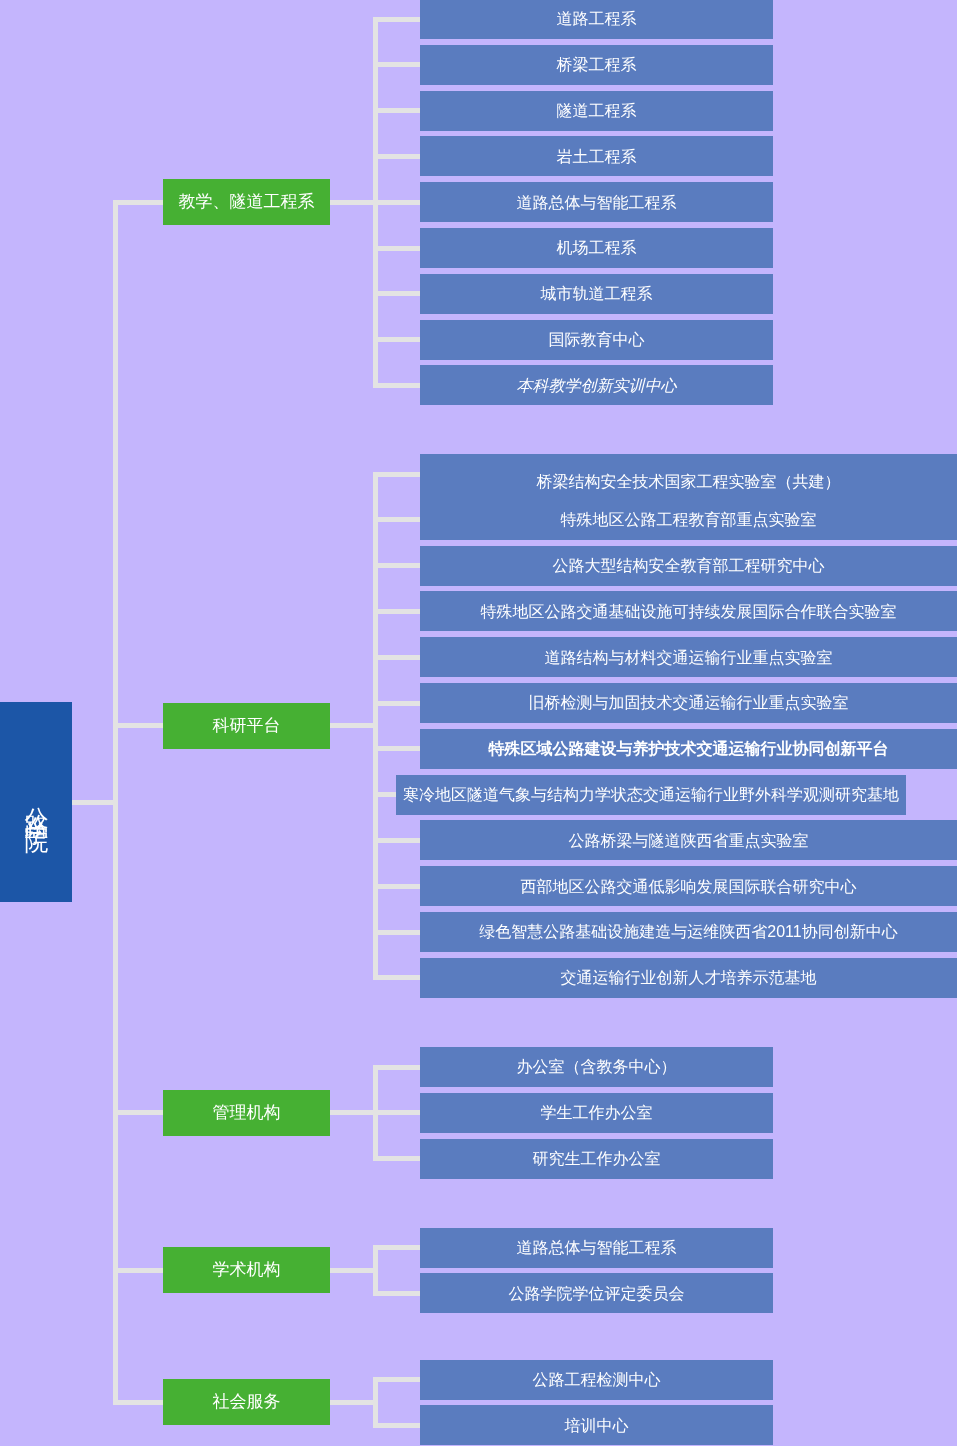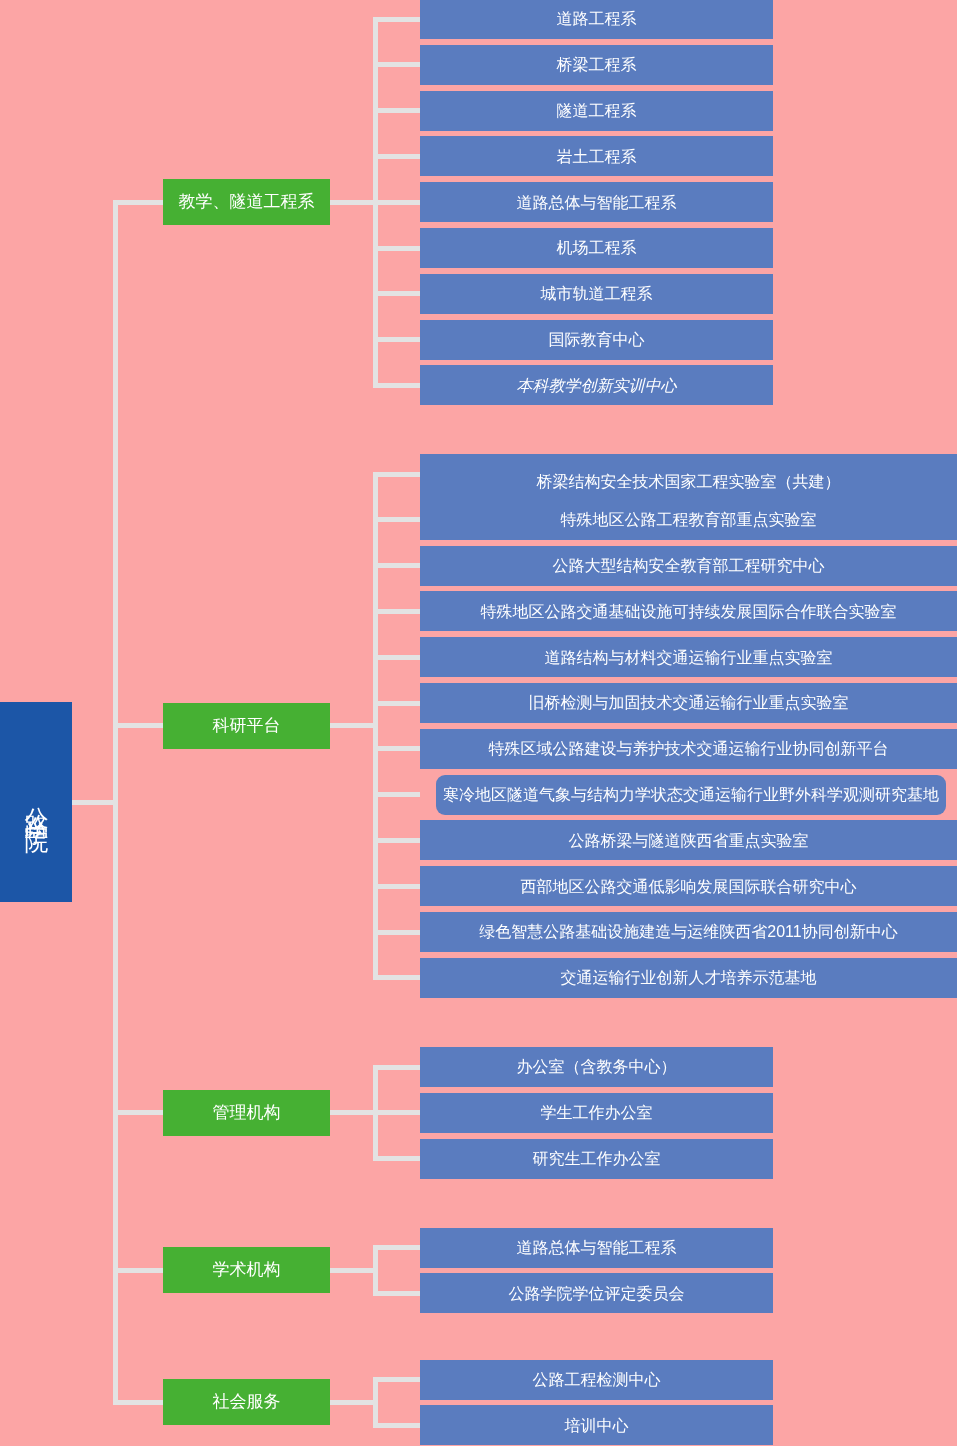--- a/index.html
+++ b/index.html
@@ -1,20 +1,20 @@
 <!DOCTYPE html>
 <html><head>
 <meta charset="utf-8">
 <style>
   html, body { margin: 0; padding: 0; background: #ffffff; }
   .canvas {
     position: relative;
     width: 957px;
     height: 1446px;
-    background: #fca5a5;
+    background: #c4b5fd;
     overflow: hidden;
     font-family: "Liberation Sans", sans-serif;
   }
   .line { position: absolute; }
   .node {
     position: absolute;
     display: flex;
     align-items: center;
     justify-content: center;
     color: #ffffff;
@@ -93,22 +93,22 @@
       <div class="node item-node" style="left: 420px; top: 273.8px; width: 353px; height: 40px; background: rgb(90, 124, 191);">城市轨道工程系</div>
       <div class="node item-node" style="left: 420px; top: 319.6px; width: 353px; height: 40px; background: rgb(90, 124, 191);">国际教育中心</div>
       <div class="node item-node" style="left: 420px; top: 365.4px; width: 353px; height: 40px; background: rgb(90, 124, 191); font-style: italic;">本科教学创新实训中心</div>
       <div class="node category-node" style="left: 163px; top: 179.2px; width: 167px; height: 46px; background: rgb(70, 176, 51);">教学、隧道工程系</div>
       <div class="node item-node" style="left: 420px; top: 454px; width: 537px; height: 56px; background: rgb(90, 124, 191);">桥梁结构安全技术国家工程实验室（共建）</div>
       <div class="node item-node" style="left: 420px; top: 499.8px; width: 537px; height: 40px; background: rgb(90, 124, 191);">特殊地区公路工程教育部重点实验室</div>
       <div class="node item-node" style="left: 420px; top: 545.6px; width: 537px; height: 40px; background: rgb(90, 124, 191);">公路大型结构安全教育部工程研究中心</div>
       <div class="node item-node" style="left: 420px; top: 591.4px; width: 537px; height: 40px; background: rgb(90, 124, 191);">特殊地区公路交通基础设施可持续发展国际合作联合实验室</div>
       <div class="node item-node" style="left: 420px; top: 637.2px; width: 537px; height: 40px; background: rgb(90, 124, 191);">道路结构与材料交通运输行业重点实验室</div>
       <div class="node item-node" style="left: 420px; top: 683px; width: 537px; height: 40px; background: rgb(90, 124, 191);">旧桥检测与加固技术交通运输行业重点实验室</div>
-      <div class="node item-node" style="left: 420px; top: 728.8px; width: 537px; height: 40px; background: rgb(90, 124, 191);">特殊区域公路建设与养护技术交通运输行业协同创新平台</div>
-      <div class="node item-node" style="left: 436px; top: 774.6px; width: 510px; height: 40px; background: rgb(90, 124, 191); border-radius: 9px;">寒冷地区隧道气象与结构力学状态交通运输行业野外科学观测研究基地</div>
+      <div class="node item-node" style="left: 420px; top: 728.8px; width: 537px; height: 40px; background: rgb(90, 124, 191); font-weight: bold;">特殊区域公路建设与养护技术交通运输行业协同创新平台</div>
+      <div class="node item-node" style="left: 396px; top: 774.6px; width: 510px; height: 40px; background: rgb(90, 124, 191);">寒冷地区隧道气象与结构力学状态交通运输行业野外科学观测研究基地</div>
       <div class="node item-node" style="left: 420px; top: 820.4px; width: 537px; height: 40px; background: rgb(90, 124, 191);">公路桥梁与隧道陕西省重点实验室</div>
       <div class="node item-node" style="left: 420px; top: 866.2px; width: 537px; height: 40px; background: rgb(90, 124, 191);">西部地区公路交通低影响发展国际联合研究中心</div>
       <div class="node item-node" style="left: 420px; top: 912px; width: 537px; height: 40px; background: rgb(90, 124, 191);">绿色智慧公路基础设施建造与运维陕西省2011协同创新中心</div>
       <div class="node item-node" style="left: 420px; top: 957.8px; width: 537px; height: 40px; background: rgb(90, 124, 191);">交通运输行业创新人才培养示范基地</div>
       <div class="node category-node" style="left: 163px; top: 702.9px; width: 167px; height: 46px; background: rgb(70, 176, 51);">科研平台</div>
       <div class="node item-node" style="left: 420px; top: 1047px; width: 353px; height: 40px; background: rgb(90, 124, 191);">办公室（含教务中心）</div>
       <div class="node item-node" style="left: 420px; top: 1092.8px; width: 353px; height: 40px; background: rgb(90, 124, 191);">学生工作办公室</div>
       <div class="node item-node" style="left: 420px; top: 1138.6px; width: 353px; height: 40px; background: rgb(90, 124, 191);">研究生工作办公室</div>
       <div class="node category-node" style="left: 163px; top: 1089.8px; width: 167px; height: 46px; background: rgb(70, 176, 51);">管理机构</div>
       <div class="node item-node" style="left: 420px; top: 1227.5px; width: 353px; height: 40px; background: rgb(90, 124, 191);">道路总体与智能工程系</div>

